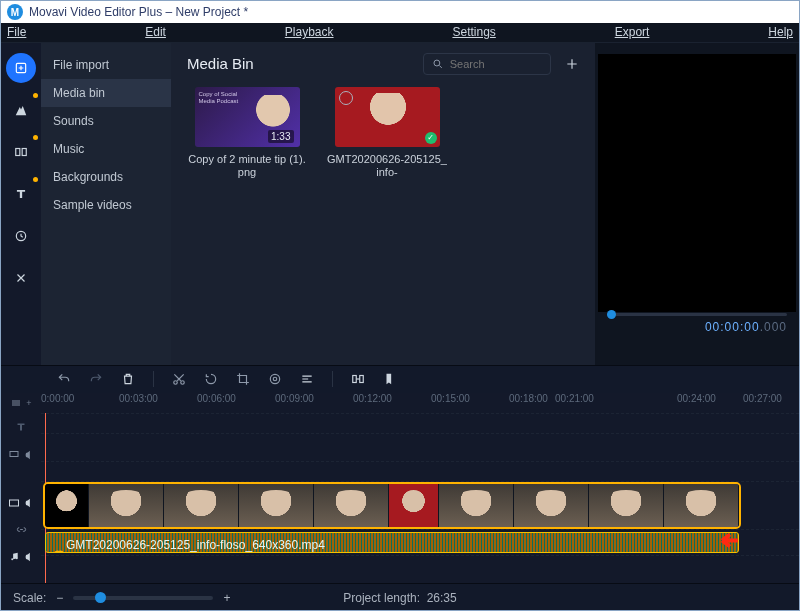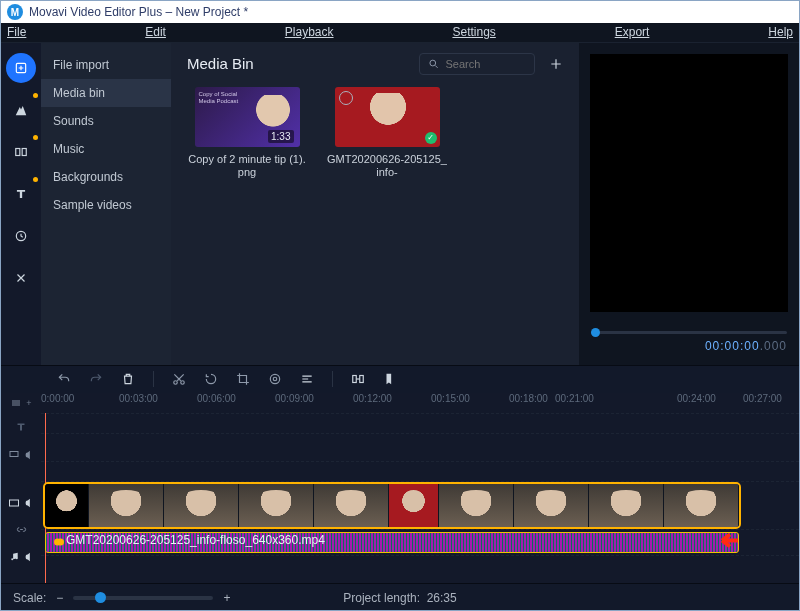--- a/index.html
+++ b/index.html
@@ -16,31 +16,31 @@
   .toolbtn.active { background:#1f74ff; color:#fff; }
   .toolbtn.dim { background:transparent; }
   .dot { position:absolute; top:-2px; right:-2px; width:5px; height:5px; border-radius:50%; background:#ffb300; }
   .sidepanel { width:130px; background:#1c2433; padding-top:8px; }
   .side-item { padding:7px 12px; color:#c1c9d3; font-size:12px; cursor:default; }
   .side-item.sel { background:#2a3447; }
   .mainpanel { flex:1; background:#1a2130; padding:10px 16px; display:flex; flex-direction:column; }
   .main-head { display:flex; align-items:center; margin-bottom:12px; }
   .main-title { font-size:15px; color:#e7ecf3; flex:1; }
   .head-icons { display:flex; align-items:center; gap:14px; color:#8f9aab; }
-  .searchbox { display:flex; align-items:center; border:1px solid #2c3547; border-radius:4px; padding:3px 8px; gap:6px; width:116px; }
+  .searchbox { display:flex; align-items:center; border:1px solid #2c3547; border-radius:4px; padding:3px 8px; gap:6px; width:128px; }
   .searchbox input { background:transparent; border:none; color:#cdd6df; font-size:11px; outline:none; width:100%; }
   .media-grid { display:flex; gap:20px; }
   .media-item { width:120px; display:flex; flex-direction:column; align-items:center; }
   .thumb { width:105px; height:60px; background:#2a1f3a; border-radius:3px; position:relative; overflow:hidden; }
   .thumb.v2 { background:#a61a20; }
   .thumb .badge { position:absolute; bottom:4px; right:6px; font-size:10px; color:#e7ecf3; background:rgba(0,0,0,.5); padding:1px 3px; border-radius:2px; }
   .thumb .chk { position:absolute; bottom:3px; right:3px; width:12px;height:12px;border-radius:50%; background:#1fbd6f; color:#fff; font-size:8px; display:flex; align-items:center; justify-content:center;}
   .thumb .sel { position:absolute; top:4px; left:4px; width:14px;height:14px;border-radius:50%; border:1px solid #aab2be;}
   .media-item .cap { text-align:center; font-size:11px; color:#cbd2db; margin-top:6px; line-height:13px; word-break:break-all;}
-  .preview { width:220px; background:#0f1520; display:flex; flex-direction:column; align-items:center; padding:10px 8px;justify-content:space-between; }
+  .preview { width:204px; background:#0f1520; display:flex; flex-direction:column; align-items:center; padding:10px 8px; }
   .preview-screen { width:200px; height:260px; background:#000; border:1px solid #0f1520; }
   .preview-ctrl { width:100%; display:flex; align-items:center; justify-content:flex-end; height:24px; padding:2px 4px; position:relative;}
   .prog { position:absolute; left:4px; right:4px; top:0; height:3px; background:#2a3344; border-radius:2px;}
   .prog .knob { position:absolute; left:0; top:-3px; width:9px; height:9px; border-radius:50%; background:#1f8de0;}
   .timecode { color:#6db1ff; font-size:13px; letter-spacing:1px; margin-top:4px;}
   .timecode .ms{ color:#5b6b82; font-size:12px;}
   
   .tl-tools { height:28px; display:flex; align-items:center; padding:0 10px 0 56px; gap:18px; color:#7f8a9c; background:#12192a; border-top:1px solid #070b14;}
   .tl-tools .grp { display:flex; gap:18px; }
   .tl-tools svg { display:block; }
@@ -54,21 +54,21 @@
   .ruler { height:20px; position:relative; background:#13192a; }
   .ruler .tick { position:absolute; top:0; font-size:10px; color:#5d6a7c; }
   .playhead { position:absolute; left:4px; top:0; width:1px; height:100%; background:#ff6a4d; }
   .playhead::before { content:""; position:absolute; top:0; left:-5px; width:10px; height:10px; background:#ff6a4d; border-radius:2px 2px 50% 50%; }
   .track-row { height:28px; position:relative; border-top:1px dashed #1c2434;}
   .track-row.small { height:20px; }
   .clip { position:absolute; top:2px; bottom:2px; left:4px; right:4px; border-radius:3px; overflow:hidden; }
   .clip.video { background:#3a3a3a; display:flex; outline:2px solid #ffb300; }
   .clip.video .vthumb { flex:1; background:linear-gradient(180deg,#3f3a35 0,#6b5f52 100%); border-right:1px solid #0f1520; position:relative;}
   .clip.video .vthumb::after{ content:""; position:absolute; inset:6px 10px; border-radius:50%; background:radial-gradient(circle at 50% 35%, #d8c0a8 0 45%, transparent 46%);}
-  .clip.audio { background:#a21caf; border:1px solid #f2c200; display:flex; align-items:flex-start; padding:0 6px; font-size:10px; color:#0d2d27; }
+  .clip.audio { background:#a16207; border:1px solid #f2c200; display:flex; align-items:flex-end; padding:0 6px; font-size:10px; color:#0d2d27; }
   .clip.audio .wave { position:absolute; inset:0; background:repeating-linear-gradient(90deg,#0d6d5b 0 1px, transparent 1px 3px);}
   .clip.audio span { position:relative; color:#e7f6f2;}
   .clip .pt { position:absolute; width:7px;height:7px;border-radius:50%; background:#ffb300; top:50%; transform:translateY(-50%);}
   .arrow { position:absolute; right:-34px; top:50%; transform:translateY(-50%);}
   .scalebar { height:30px; background:#12192a; display:flex; align-items:center; padding:0 12px; gap:10px; color:#aab2be; border-top:1px solid #070b14;}
   .scalebar .slider { width:140px; height:4px; background:#2a3344; border-radius:2px; position:relative;}
   .scalebar .slider .k { position:absolute; left:22px; top:-4px; width:11px; height:11px; border-radius:50%; background:#1f8de0;}
   .plen { margin-left:auto; margin-right:auto; position:absolute; left:0; right:0; text-align:center;}
   .icon { width:14px; height:14px; }
   

